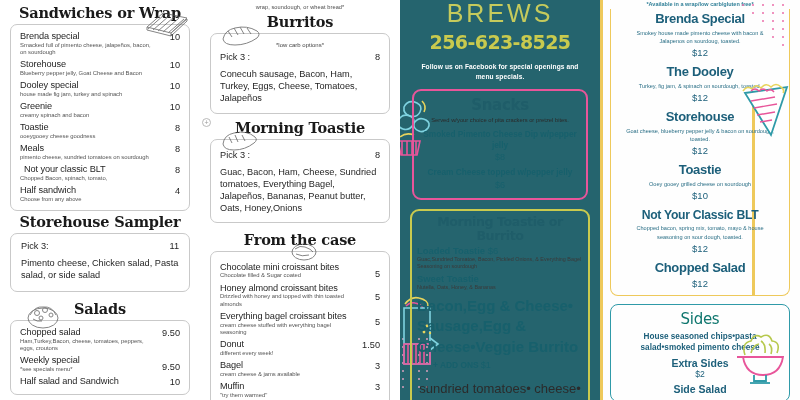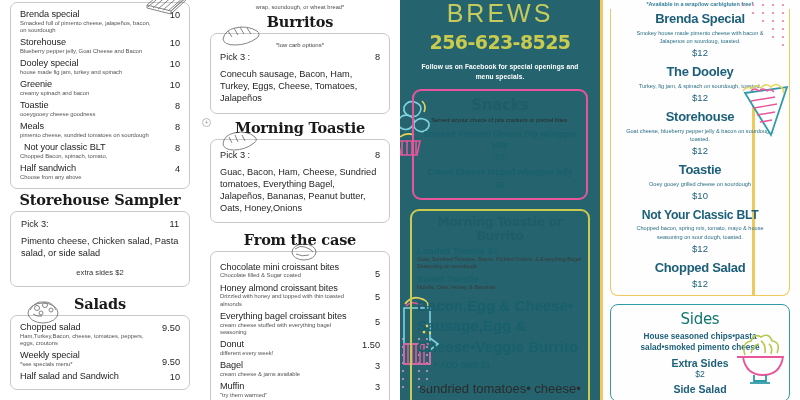--- a/index.html
+++ b/index.html
@@ -238,20 +238,21 @@
   .teal-dots i { background: #f3a9c9; }
   .gold-dots i { background: #d9c96a; }
 </style>
 </head>
 <body>
 
 <div class="page">
 
   <div class="bw-col bw-col-1">
 
+    <div class="bw-head">Sandwiches or Wrap</div>
 
     <div class="bw-box">
       <svg class="doodle" style="right:-4px;top:-16px;width:52px;height:30px" viewBox="0 0 52 30">
         <g fill="none" stroke="#555" stroke-width="1">
           <path d="M6 18 L22 4 L46 9 L30 24 Z"></path>
           <path d="M7 20 L23 6"></path>
             <path d="M12 21 L28 7"></path>
             <path d="M17 22 L33 8"></path>
           <path d="M22 23 L38 9"></path>
             <path d="M27 24 L43 10"></path>
@@ -318,21 +319,20 @@
       </div>
     </div>
 
     <div class="bw-head">Storehouse Sampler</div>
     <div class="bw-box" style="padding:7px 10px 9px 10px">
       <div class="pick">
         <span>Pick 3:</span>
         <span>11</span>
       </div>
       <div class="bodytxt">Pimento cheese, Chicken salad, Pasta salad, or side salad</div>
-      <div class="centernote">extra sides $2</div>
     </div>
 
     <div class="bw-head" style="margin-top:8px">Salads</div>
     <div class="bw-box" style="margin-top:1px">
       <svg class="doodle" style="left:14px;top:-22px;width:36px;height:32px" viewBox="0 0 36 32">
         <g fill="none" stroke="#555" stroke-width="1">
           <ellipse cx="18" cy="19" rx="15" ry="10"></ellipse>
           <path d="M5 16 q5 -9 13 -8 q9 -1 13 8"></path>
           <circle cx="12" cy="14" r="2.5"></circle>
             <circle cx="20" cy="11" r="2.5"></circle>

